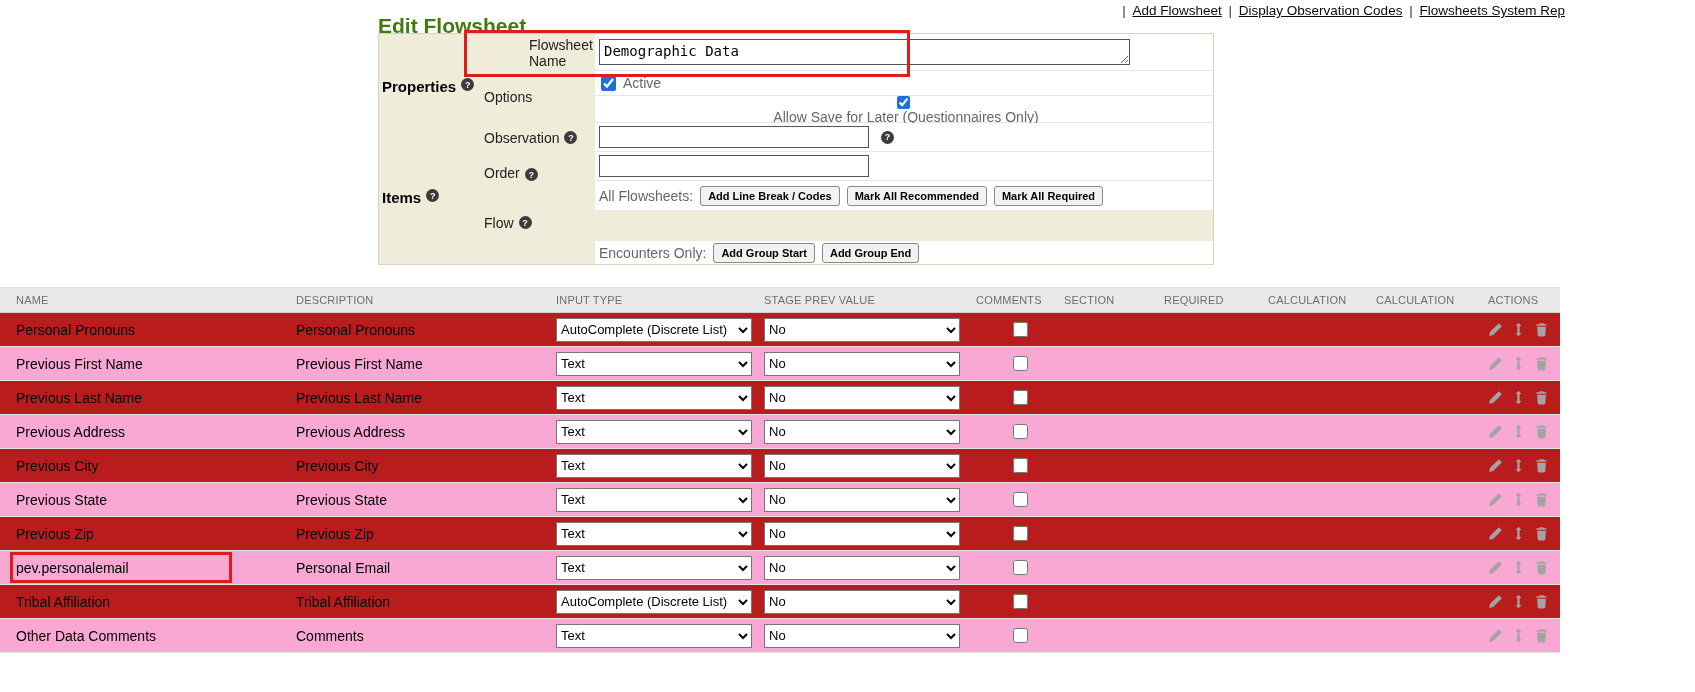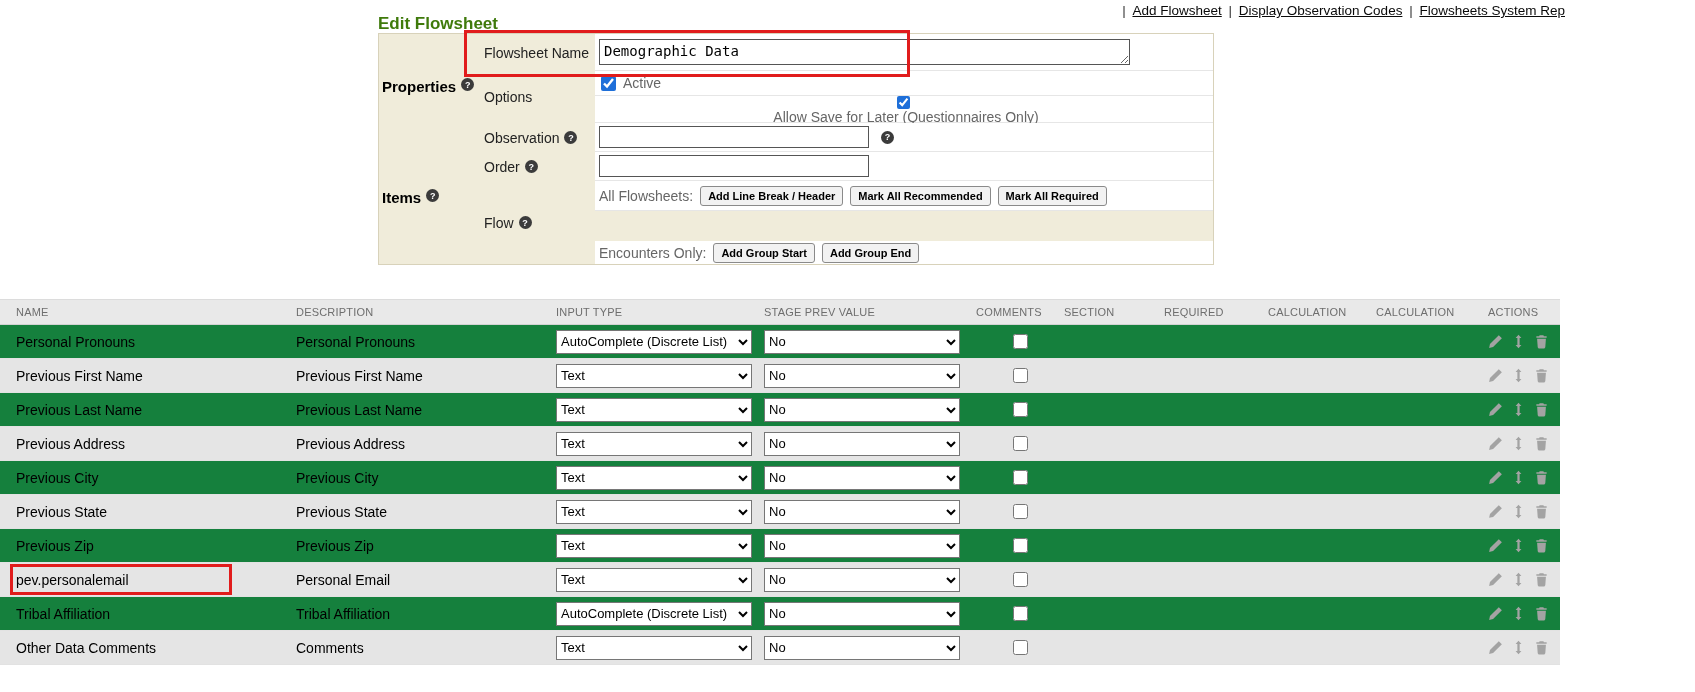--- a/index.html
+++ b/index.html
@@ -17,43 +17,43 @@
     position: absolute; top: 0; left: 0; width: 1568px;
     text-align: right; font-size: 13.5px; padding-top: 3px;
     white-space: nowrap; color: #111;
   }
   .top-nav a { color: #0a0a0a; text-decoration: underline; margin: 0 3px; cursor: pointer; }
   .sep { color: #333; }
 
   
   .page-title {
     position: absolute; left: 378px; top: 14px;
-    font-size: 17px; font-weight: bold; color: #3f7a0b;
+    font-size: 21px; font-weight: bold; color: #3f7a0b;
   }
 
   
   .panel {
     position: absolute; left: 378px; top: 33px; width: 836px; height: 232px;
     background: #f0ecda; border: 1px solid #d8d2ba;
     display: grid;
     grid-template-columns: 100px 116px 1fr;
     grid-template-rows: 37px 25px 27px 29px 29px 30px 30px 23px;
   }
   .cell { display: flex; align-items: center; }
   .sec-label {
     grid-column: 1; font-weight: bold; font-size: 15px; color: #000;
     padding-left: 3px; align-items: flex-start;
   }
   .sec-properties { grid-row: 1 / 6; padding-top: 44px; }
   .sec-items { grid-row: 6 / 9; padding-top: 8px; }
   .lbl { grid-column: 2; font-size: 14px; color: #222; padding-left: 5px; }
-  .lbl-flowsheet-name { grid-row: 1; }
+  .lbl-flowsheet-name { grid-row: 1; margin-left: 45px; }
   .lbl-options { grid-row: 2 / 4; }
   .lbl-observation { grid-row: 4; }
-  .lbl-order { grid-row: 5; }
+  .lbl-order { grid-row: 5; align-items: flex-end; }
   .lbl-flow { grid-row: 6 / 9; }
   .content {
     grid-column: 3; background: #fff; border-bottom: 1px solid #e6e6e6;
     padding-left: 4px; font-size: 14px; color: #666;
   }
   .row1 { grid-row: 1; align-items: center; } .row2 { grid-row: 2; } .row3 { grid-row: 3; flex-direction: column; }
   .row4 { grid-row: 4; } .row5 { grid-row: 5; } .row6 { grid-row: 6; }
   .row7 { grid-row: 7; } .row8 { grid-row: 8; border-bottom: none; }
 
   .help {
@@ -76,39 +76,39 @@
   .opt-label { color: #666; }
   .flow-label { color: #666; white-space: nowrap; }
   .u { text-decoration: underline; }
   .btn {
     font-family: "Liberation Sans", sans-serif; font-size: 11px; font-weight: bold;
     color: #000; background: #f2f2f2; border: 1px solid #8a8a8a; border-radius: 3px;
     padding: 3px 7px; margin-left: 7px; white-space: nowrap; cursor: pointer;
   }
 
   
-  .items-table { position: absolute; left: 0; top: 299px; width: 1560px; }
+  .items-table { position: absolute; left: 0; top: 287px; width: 1560px; }
   .cols {
     display: grid;
     grid-template-columns: 280px 260px 208px 212px 88px 100px 104px 108px 108px 76px;
     padding-left: 16px;
   }
   .thead {
     height: 26px; background: #e9e9e9;
     border-top: 1px solid #dcdcdc; border-bottom: 1px solid #d2d2d2;
     align-items: center; font-size: 11px; color: #6e6e6e; letter-spacing: .2px;
   }
   .th.center { text-align: left; }
   .th.padded { padding-left: 4px; }
   .trow {
     position: relative; height: 34px; align-items: center;
-    border-bottom: 1px solid #e2e2e2; background: #15803d;
+    border-bottom: 1px solid #e2e2e2; background: #b91c1c;
     font-size: 14px; color: #000;
   }
-  .trow.alt { background: #e5e5e5; }
+  .trow.alt { background: #f9a8d4; }
   .cell-center { display: flex; justify-content: center; }
   .cell-center input[type="checkbox"] { margin: 0; }
   select.ddl {
     width: 196px; height: 24px; font-size: 13px;
     font-family: "Liberation Sans", sans-serif; background: #fff; color: #000;
   }
   .actions { display: flex; gap: 8px; align-items: center; padding-left: 4px; }
   .actions svg { width: 15px; height: 15px; fill: #a3a3a3; cursor: pointer; flex: none; }
 
   
@@ -175,21 +175,21 @@
     </div>
     <div class="cell content row4">
       <input type="text" class="txt" style="">
       <span class="help" style="margin-left:12px;">?</span>
     </div>
     <div class="cell content row5">
       <input type="text" class="txt" style="">
     </div>
     <div class="cell content row6">
       <span class="flow-label">All Flowsheets:</span>
-      <button class="btn">Add Line Break / Header</button>
+      <button class="btn">Add Line Break / Codes</button>
       <button class="btn">Mark All Recommended</button>
       <button class="btn">Mark All Required</button>
     </div>
     <div class="cell content row8">
       <span class="flow-label">Encounters Only:</span>
       <button class="btn">Add Group Start</button>
       <button class="btn">Add Group End</button>
     </div>
   </div>
 

